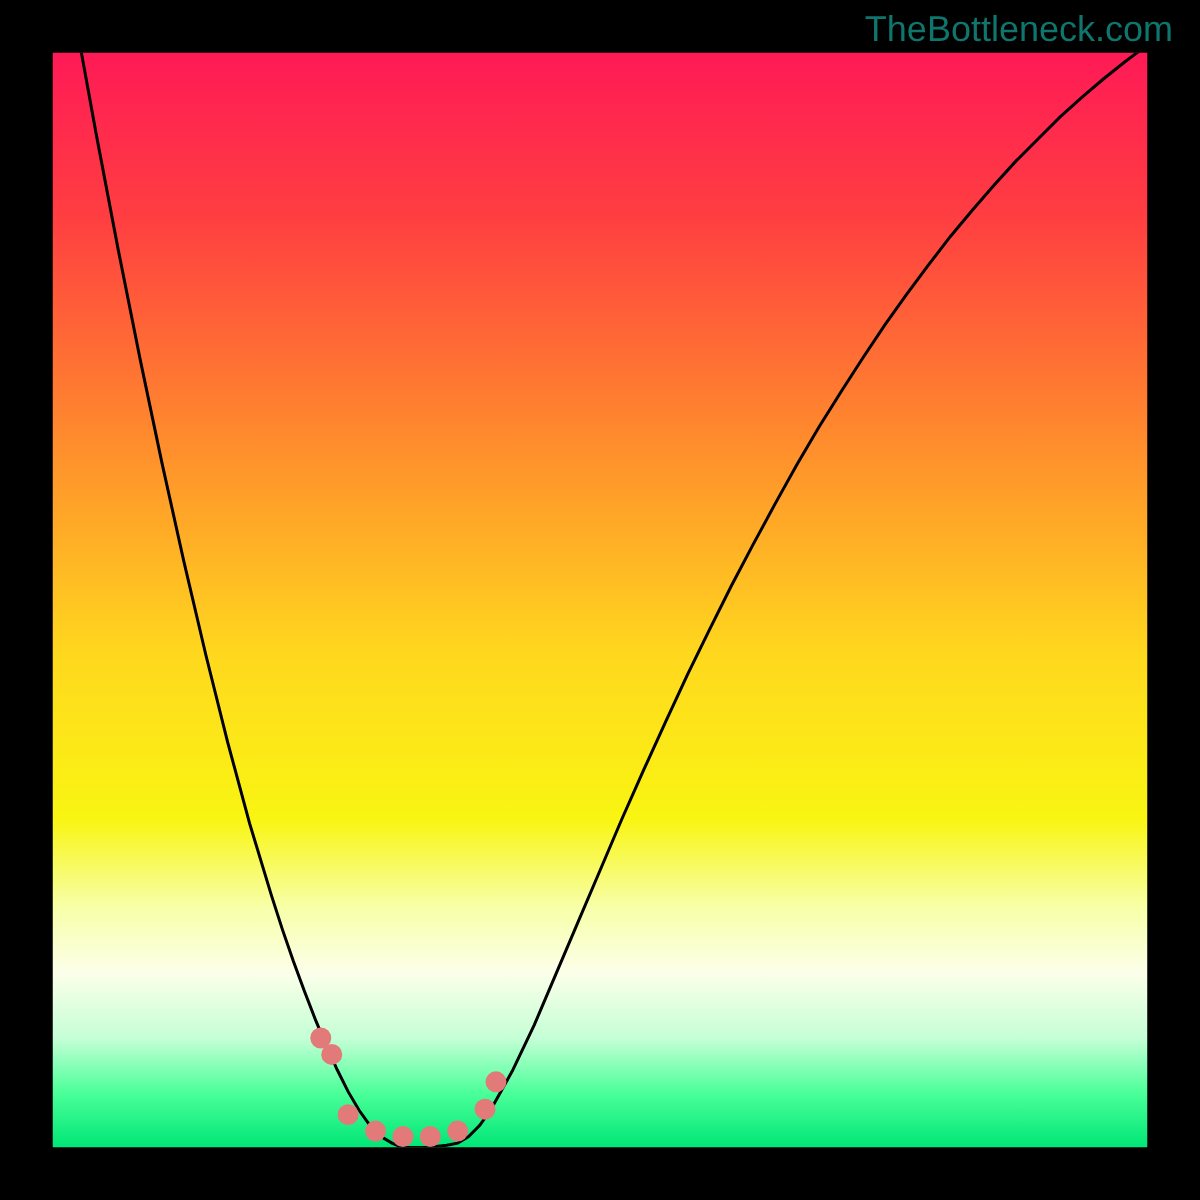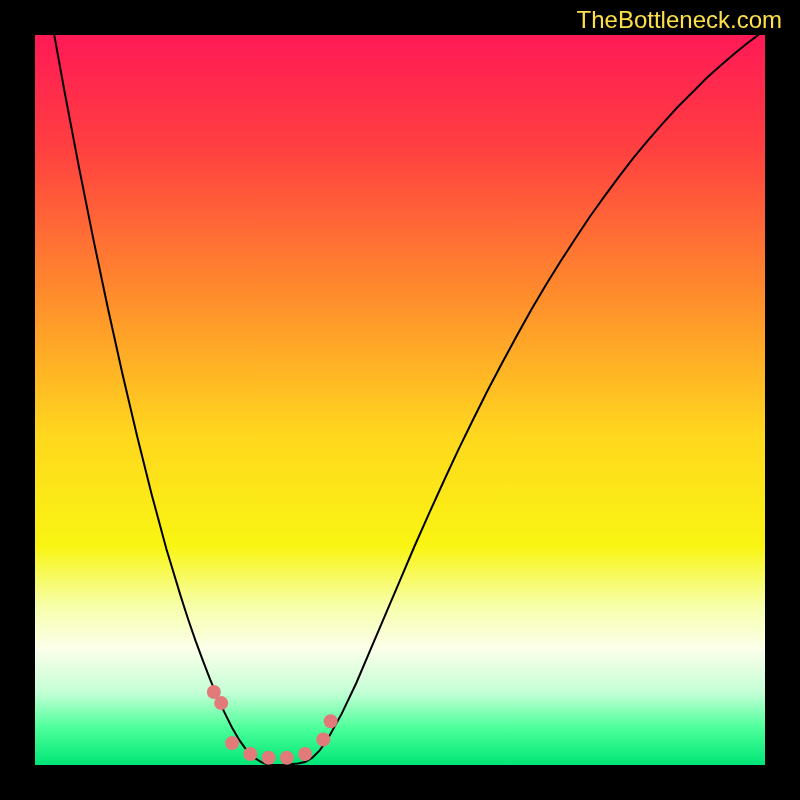--- a/index.html
+++ b/index.html
@@ -14,21 +14,21 @@
   .frame {
     position: relative;
     width: 800px;
     height: 800px;
     background: #000;
   }
   .watermark {
     position: absolute;
     top: 6px;
     right: 18px;
-    color: #fde047;
+    color: #0f766e;
     font-size: 24px;
     font-weight: 400;
     z-index: 10;
   }
   .plot-area {
     position: absolute;
     left: 35px;
     top: 35px;
     width: 730px;
     height: 730px;

